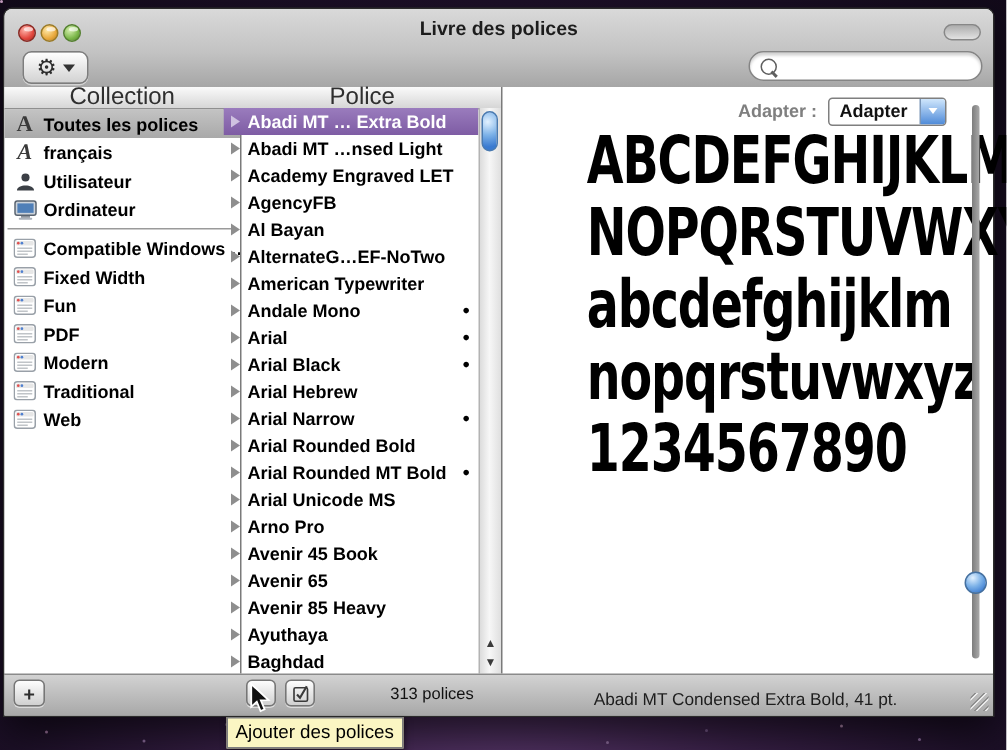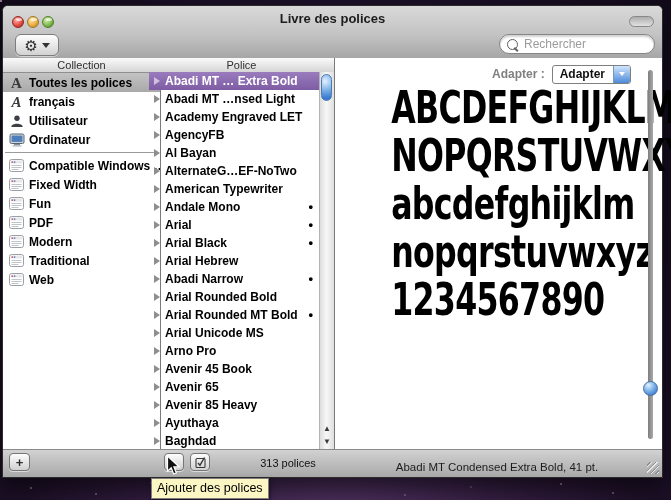--- a/index.html
+++ b/index.html
@@ -38,21 +38,21 @@
   .mag{position:relative;width:9px;height:9px;border:1.6px solid #5f5f5f;border-radius:50%;margin:0 4px 0 7px;flex:0 0 auto;}
   .mag::after{content:"";position:absolute;left:7px;top:7px;width:5px;height:1.7px;background:#5f5f5f;transform:rotate(45deg);transform-origin:0 0;}
   .search input{border:none;outline:none;background:transparent;font:12px "Liberation Sans",sans-serif;color:#333;width:115px;}
   .search input::placeholder{color:#9b9b9b;}
   
   .content{position:absolute;left:0;top:52px;right:0;bottom:28px;background:#fff;}
   .col{position:absolute;top:0;bottom:0;box-sizing:border-box;}
   .col.sidebar{left:0;width:158px;border-right:1px solid #7a7a7a;}
   .col.fonts{left:146px;width:186px;border-right:1px solid #7a7a7a;}
   .col.preview{left:344px;right:0;background:#fff;}
-  .colhead{height:14px;line-height:14px;text-align:center;font-size:11px;color:#2f2f2f;
+  .colhead{height:14px;line-height:14px;text-align:center;font-size:16px;color:#2f2f2f;
     background:linear-gradient(#fafafa,#d6d6d6);border-bottom:1px solid #8f8f8f;}
   
   .srow{display:flex;align-items:center;height:19px;padding:0 4px 0 5px;font-size:12px;font-weight:bold;color:#000;white-space:nowrap;overflow:hidden;}
   .srow.sel{background:linear-gradient(#c3c3c3,#a9a9a9);}
   .sicon{width:17px;height:15px;margin-right:4px;flex:0 0 auto;display:inline-flex;align-items:center;justify-content:center;}
   .ic-a{font-family:"Liberation Serif",serif;font-size:15px;font-weight:bold;color:#3a3a3a;line-height:14px;}
   .ic-a.it{font-style:italic;}
   .sep{height:1px;background:#9a9a9a;margin:3px 2px;}
   
   .flist{position:absolute;left:0;right:15px;top:14px;bottom:0;overflow:hidden;}
@@ -118,21 +118,20 @@
       <div class="title">Livre des polices</div>
       <span class="pill"></span>
     </div>
 
     <div class="gearbtn">
       <span class="gear">⚙</span>
       <span class="caret"></span>
     </div>
     <div class="search">
       <span class="mag"></span>
-      <input placeholder="Rechercher" style="">
     </div>
 
     <div class="content">
 
       <div class="col sidebar">
         <div class="colhead">Collection</div>
         <div id="sidebar-list">
             <div class="srow sel">
               <span class="sicon">
                 <span class="ic-a">A</span>
@@ -312,21 +311,21 @@
               <span class="tri"></span>
               <span>Arial Black</span>
               <span class="fdot">•</span>
             </div>
             <div class="frow">
               <span class="tri"></span>
               <span>Arial Hebrew</span>
             </div>
             <div class="frow">
               <span class="tri"></span>
-              <span>Abadi Narrow</span>
+              <span>Arial Narrow</span>
               <span class="fdot">•</span>
             </div>
             <div class="frow">
               <span class="tri"></span>
               <span>Arial Rounded Bold</span>
             </div>
             <div class="frow">
               <span class="tri"></span>
               <span>Arial Rounded MT Bold</span>
               <span class="fdot">•</span>

